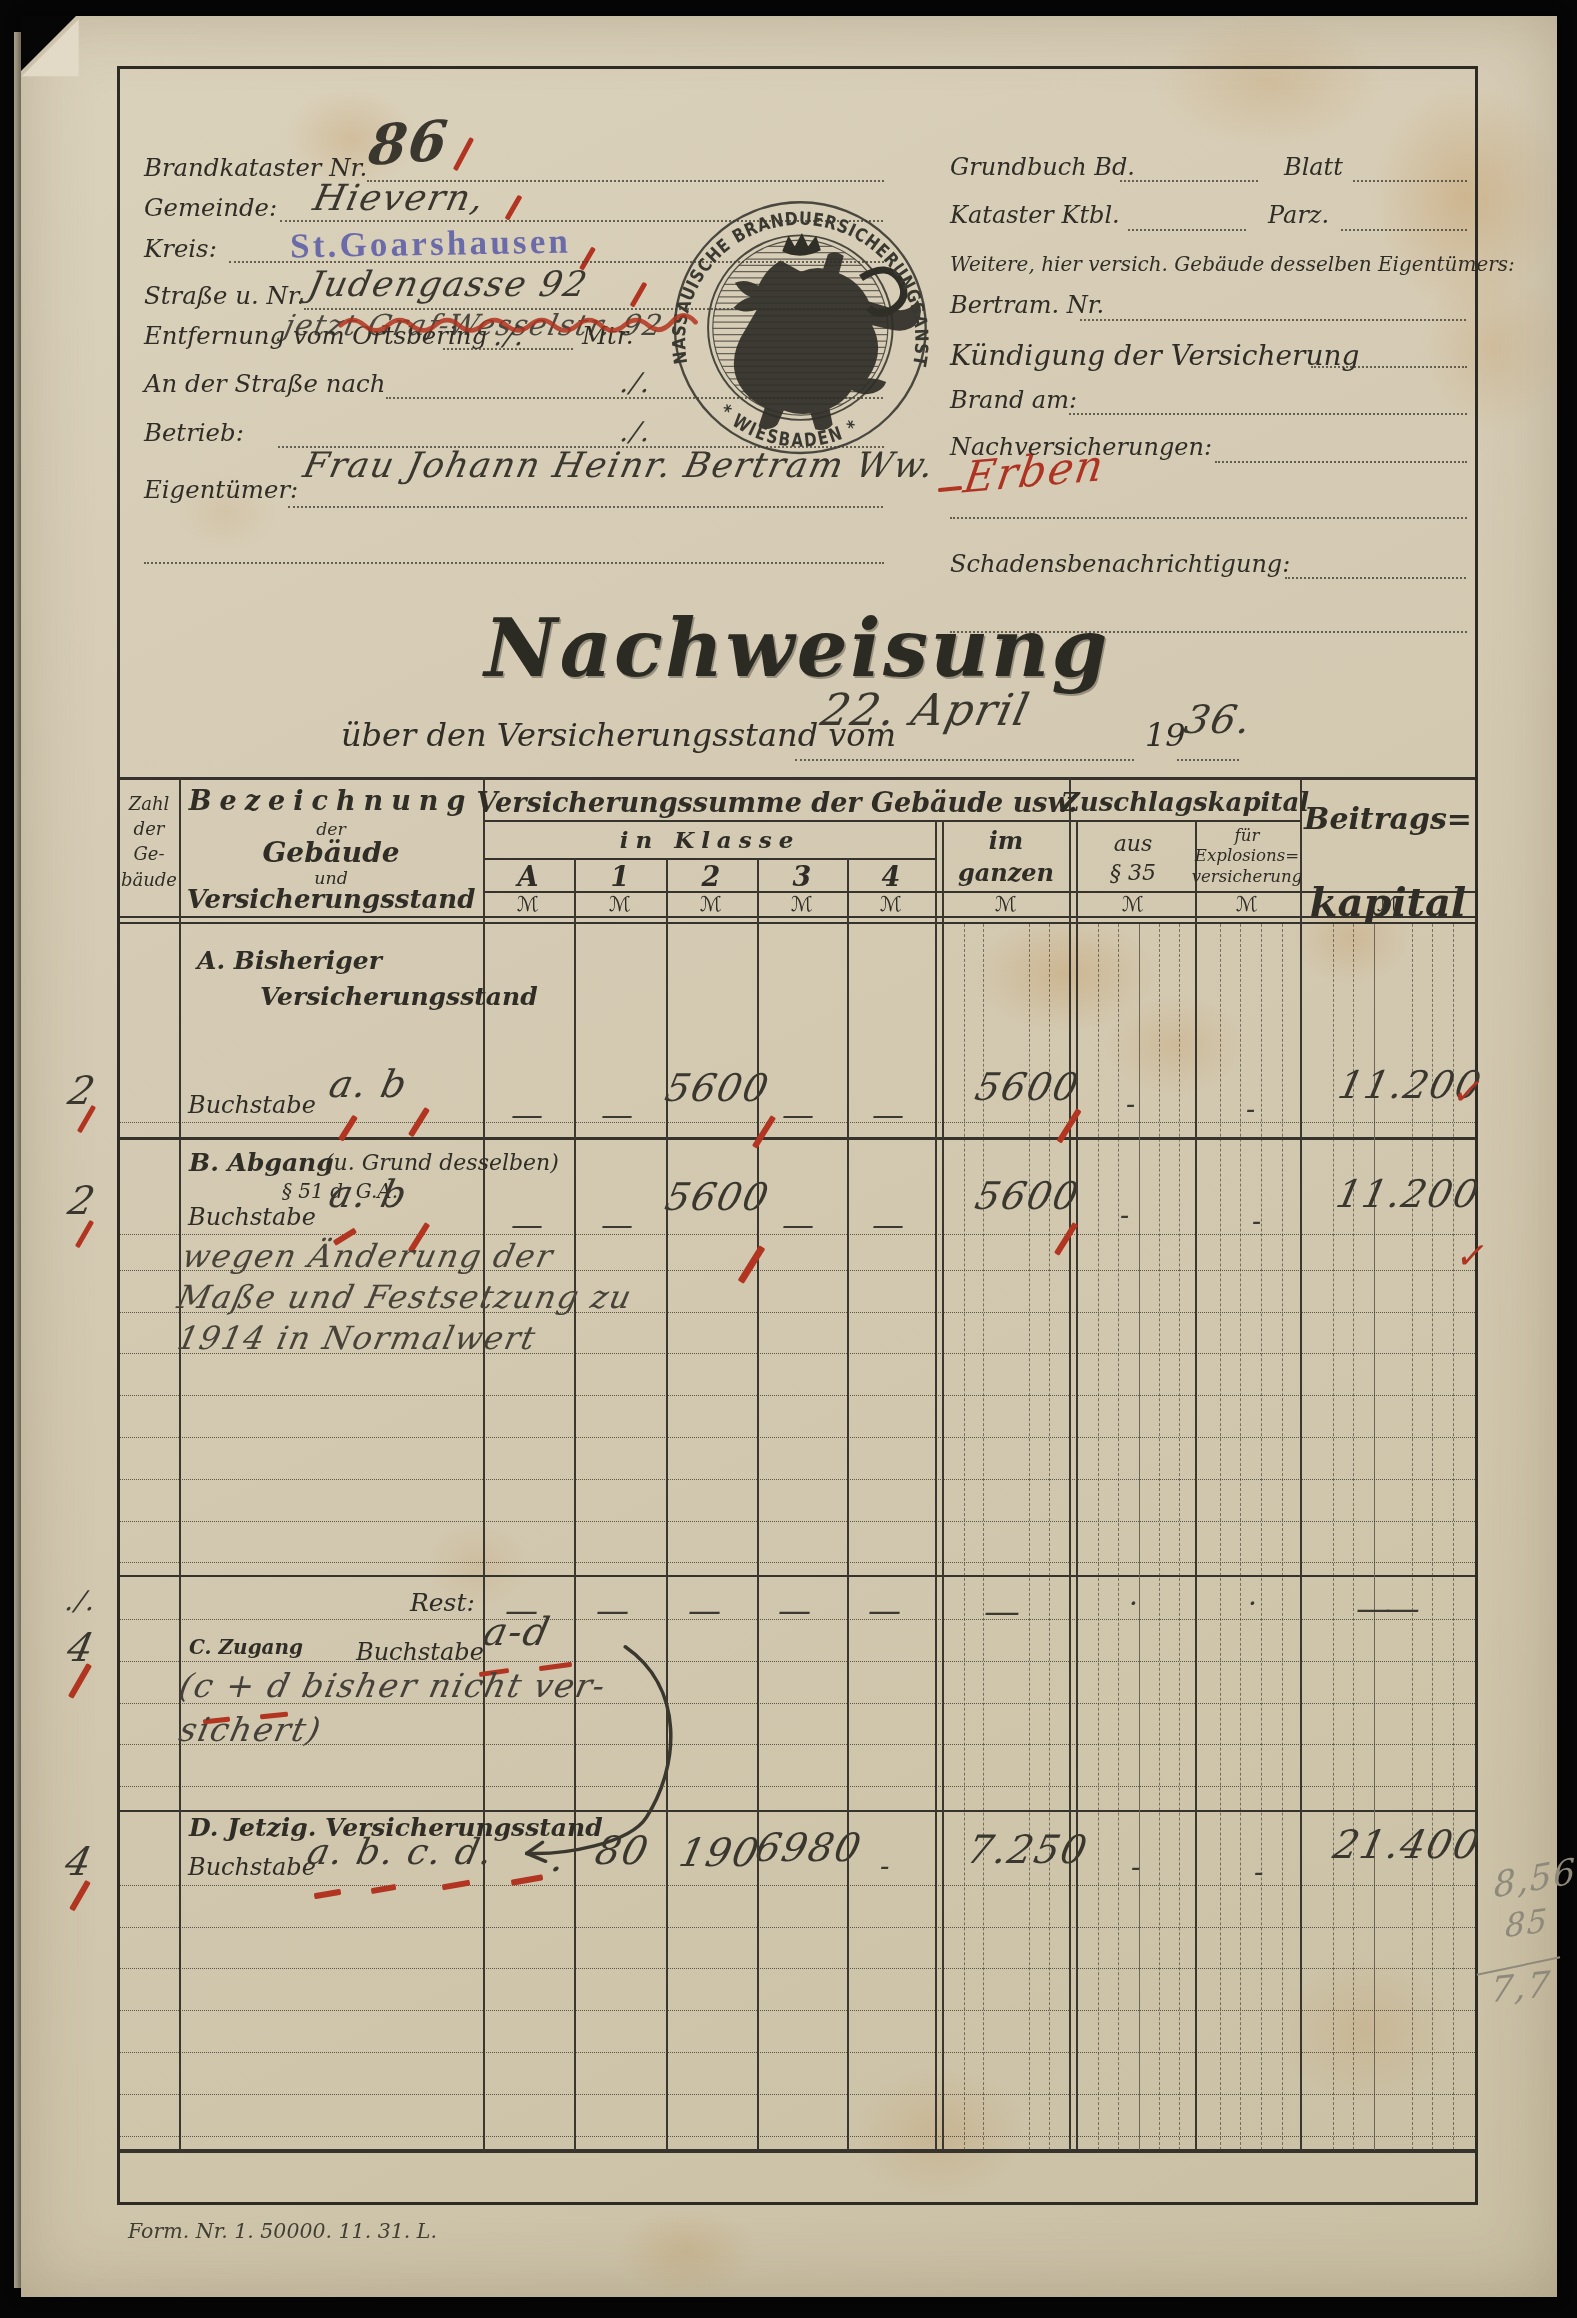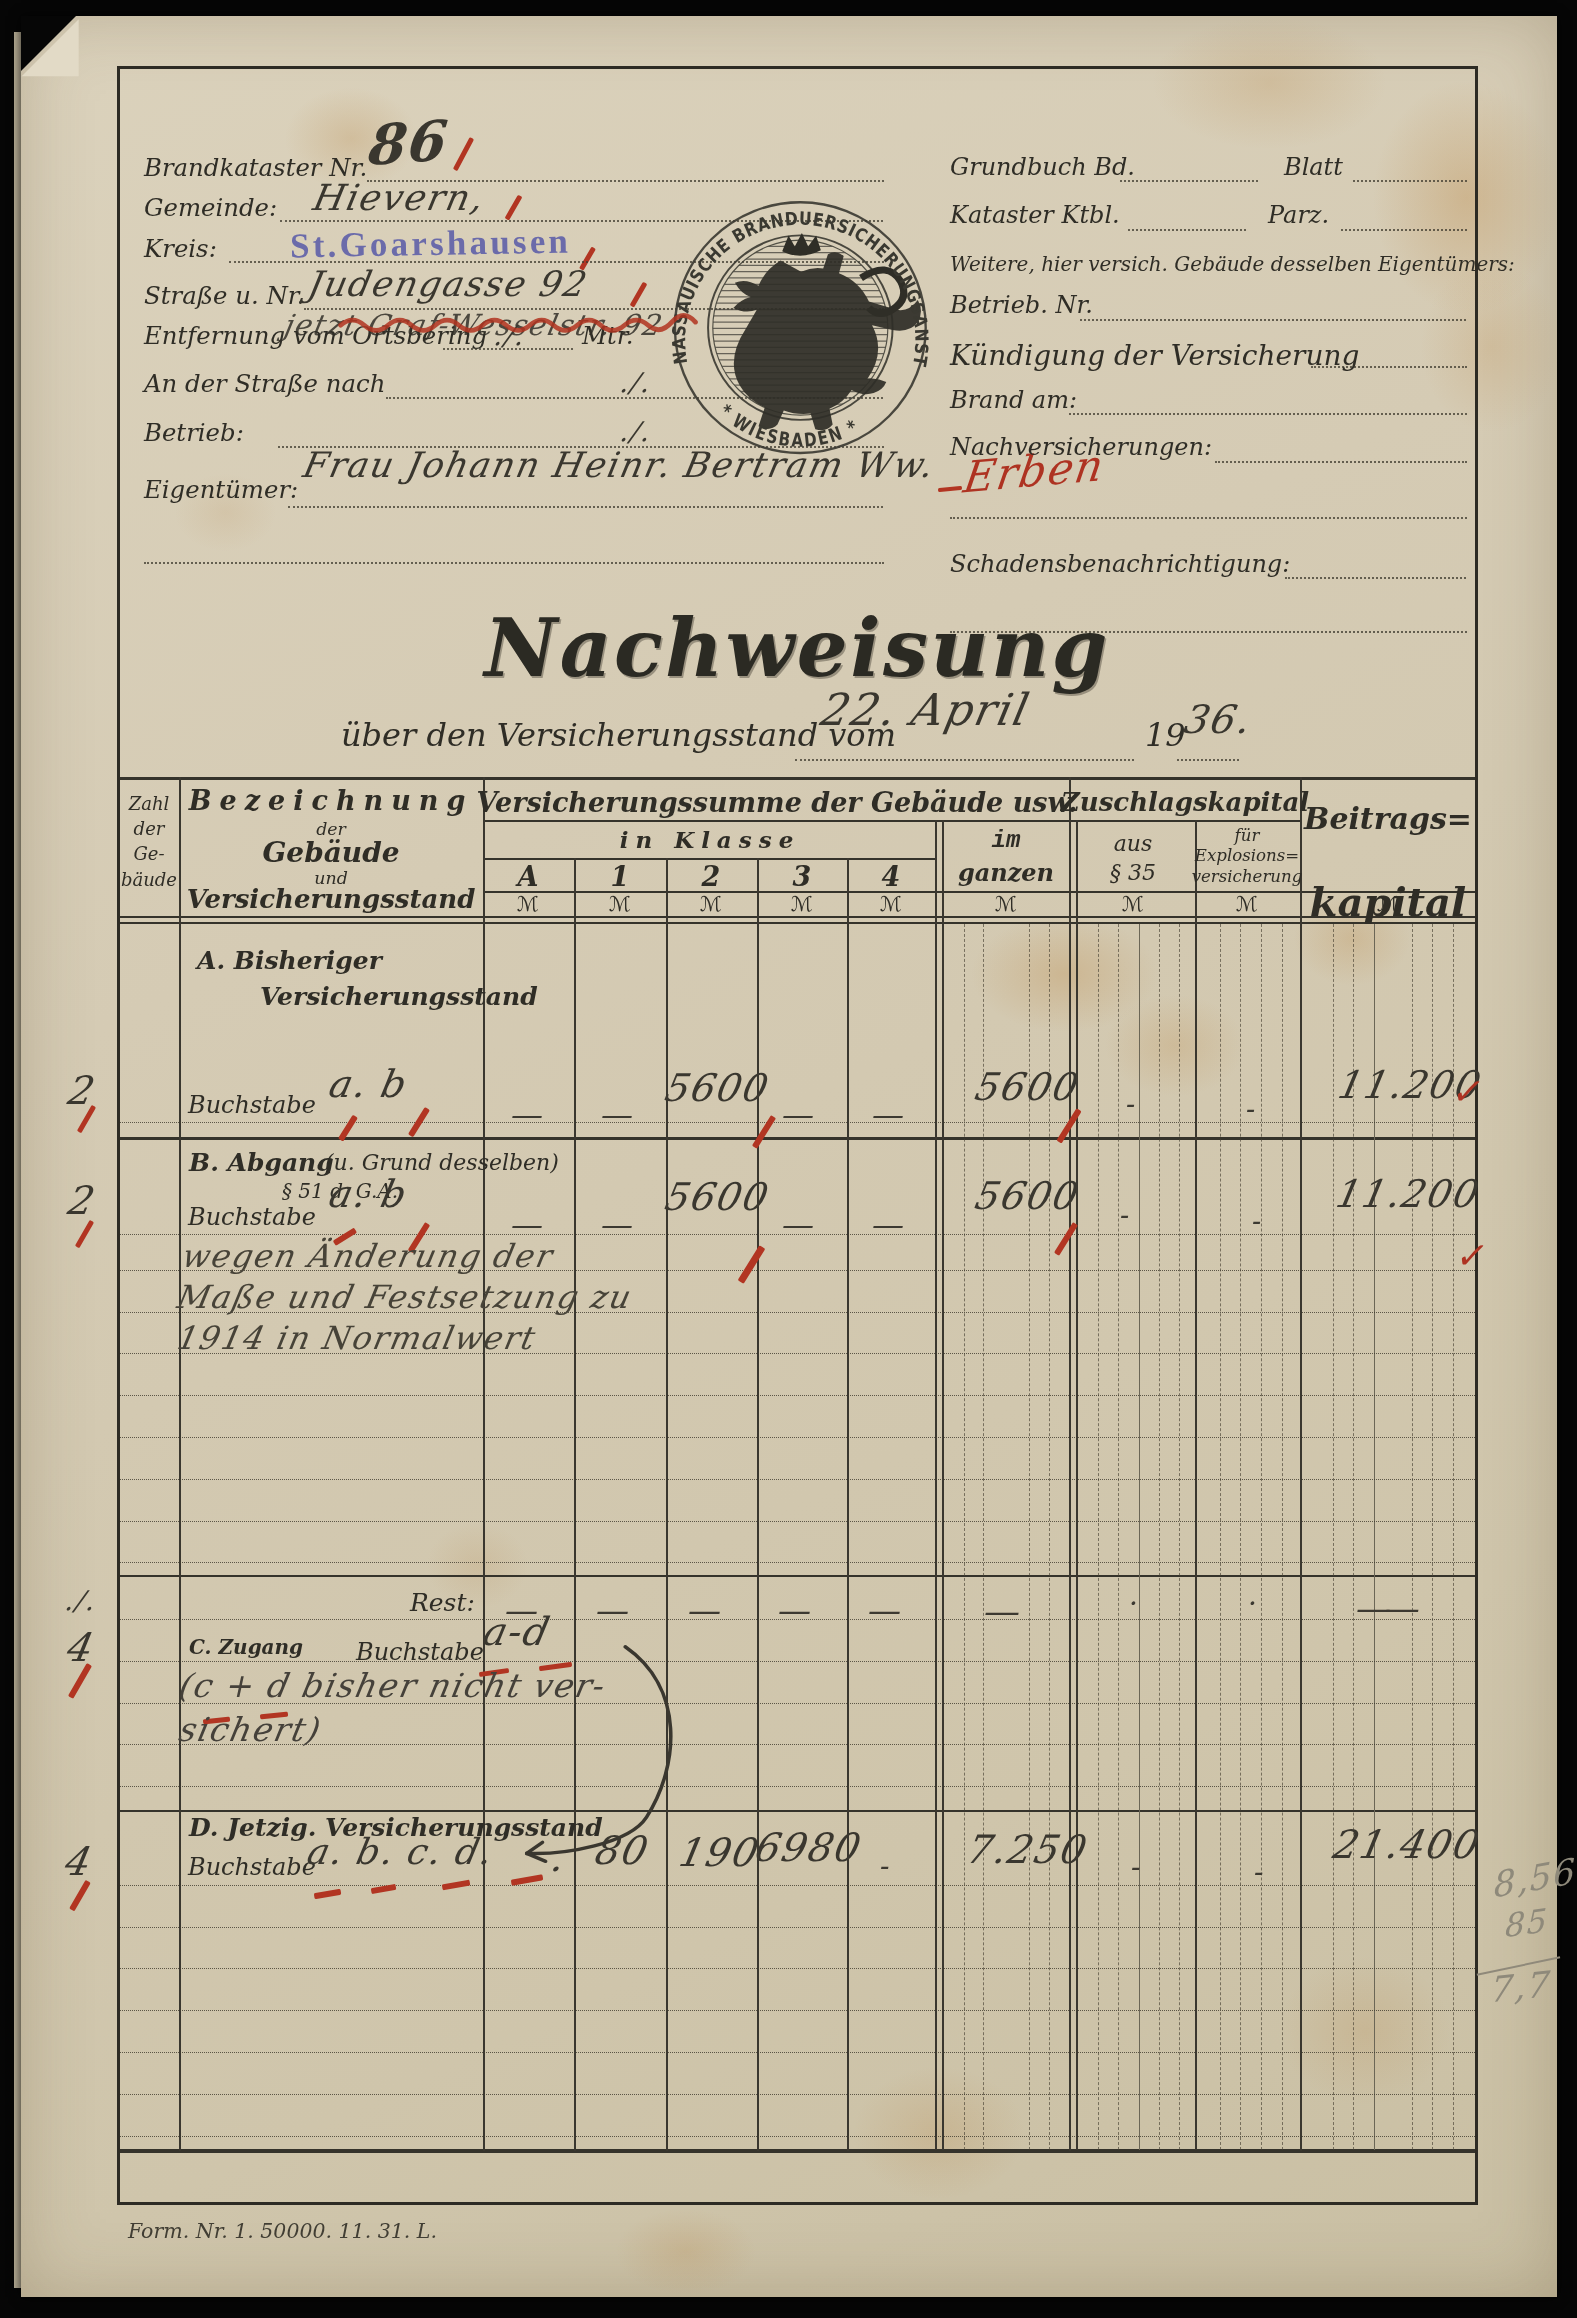--- a/index.html
+++ b/index.html
@@ -101,21 +101,21 @@
   <div class="t" style="left:1284px;top:155px;font-size:24px;">Blatt</div>
   <div class="dl" style="left:1353px;top:180px;width:114px;"></div>
 
   <div class="t" style="left:950px;top:203px;font-size:24px;">Kataster Ktbl.</div>
   <div class="dl" style="left:1128px;top:229px;width:118px;"></div>
   <div class="t" style="left:1268px;top:203px;font-size:24px;">Parz.</div>
   <div class="dl" style="left:1341px;top:229px;width:126px;"></div>
 
   <div class="t" style="left:950px;top:254px;font-size:20px;">Weitere, hier versich. Gebäude desselben Eigentümers:</div>
 
-  <div class="t" style="left:950px;top:293px;font-size:24px;">Betrieb. Nr.</div>
+  <div class="t" style="left:950px;top:293px;font-size:24px;">Bertram. Nr.</div>
   <div class="dl" style="left:1080px;top:319px;width:386px;"></div>
 
   <div class="t" style="left:950px;top:341px;font-size:28px;">Kündigung der Versicherung</div>
   <div class="dl" style="left:1311px;top:366px;width:156px;"></div>
 
   <div class="t" style="left:950px;top:388px;font-size:24px;">Brand am:</div>
   <div class="dl" style="left:1069px;top:413px;width:398px;"></div>
 
   <div class="t" style="left:950px;top:435px;font-size:24px;">Nachversicherungen:</div>
   <div class="dl" style="left:1215px;top:461px;width:252px;"></div>
@@ -271,21 +271,21 @@
 
   <div class="t b" style="left:777px;top:789px;font-size:27px;transform:translateX(-50%);">Versicherungssumme der Gebäude usw.</div>
   <div class="t b" style="left:710px;top:828px;font-size:23px;letter-spacing:7px;transform:translateX(-50%);">in Klasse</div>
 
   <div class="t b" style="left:528px;top:863px;font-size:27px;transform:translateX(-50%);">A</div>
   <div class="t b" style="left:620px;top:863px;font-size:27px;transform:translateX(-50%);">1</div>
   <div class="t b" style="left:711px;top:863px;font-size:27px;transform:translateX(-50%);">2</div>
   <div class="t b" style="left:802px;top:863px;font-size:27px;transform:translateX(-50%);">3</div>
   <div class="t b" style="left:891px;top:863px;font-size:27px;transform:translateX(-50%);">4</div>
 
-  <div class="t b" style="left:1006px;top:828px;font-size:24px;transform:translateX(-50%);font-family:Liberation Mono, monospace;">im</div>
+  <div class="t b" style="left:1006px;top:828px;font-size:24px;transform:translateX(-50%);">im</div>
   <div class="t b" style="left:1006px;top:860px;font-size:24px;transform:translateX(-50%);">ganzen</div>
 
   <div class="t b" style="left:1185px;top:789px;font-size:26px;transform:translateX(-50%);">Zuschlagskapital</div>
   <div class="t" style="left:1133px;top:832px;font-size:22px;transform:translateX(-50%);">aus</div>
   <div class="t" style="left:1133px;top:861px;font-size:22px;transform:translateX(-50%);">§ 35</div>
   <div class="t" style="left:1247px;top:827px;font-size:16.6px;transform:translateX(-50%);">für</div>
   <div class="t" style="left:1247px;top:847px;font-size:16.6px;transform:translateX(-50%);">Explosions=</div>
   <div class="t" style="left:1247px;top:868px;font-size:16.6px;transform:translateX(-50%);">versicherung</div>
 
   <div class="t b" style="left:1388px;top:803px;font-size:30px;transform:translateX(-50%);">Beitrags=</div>

